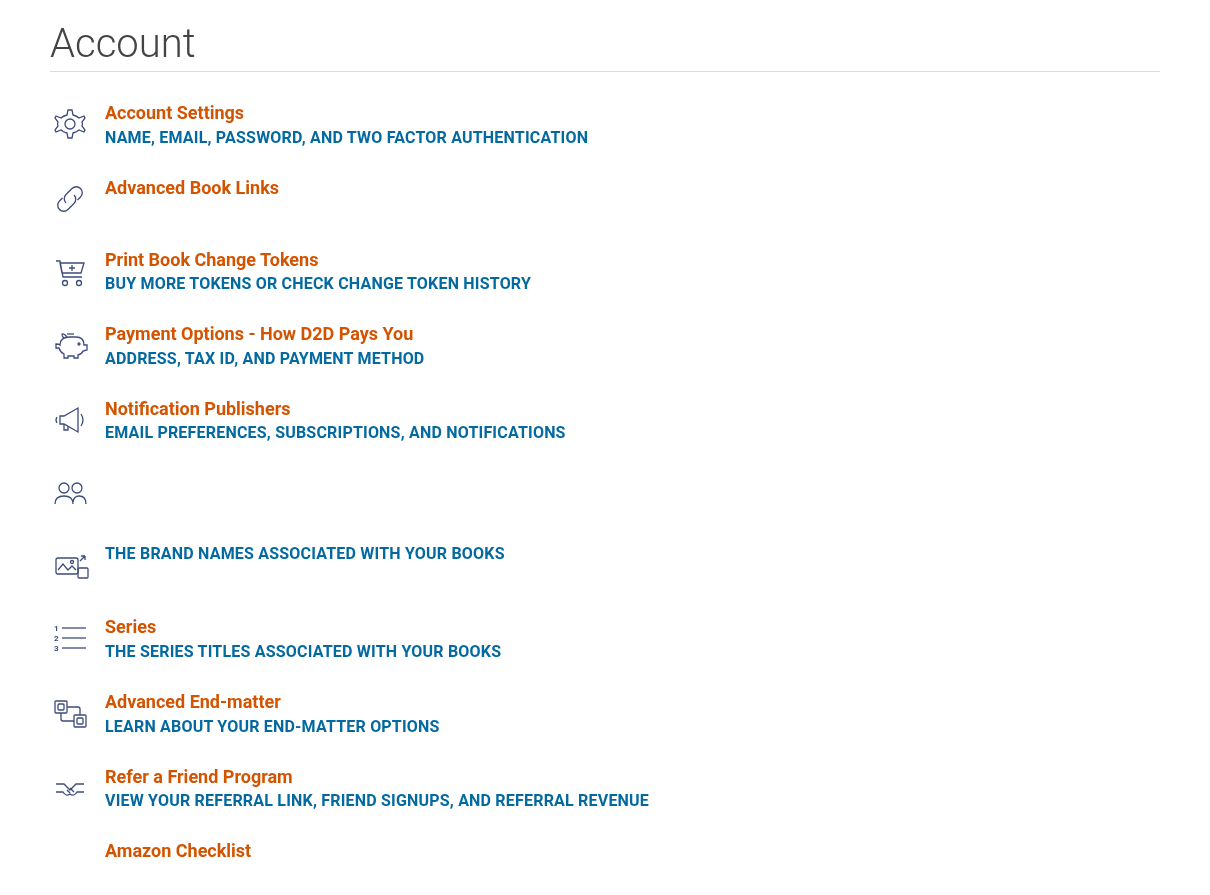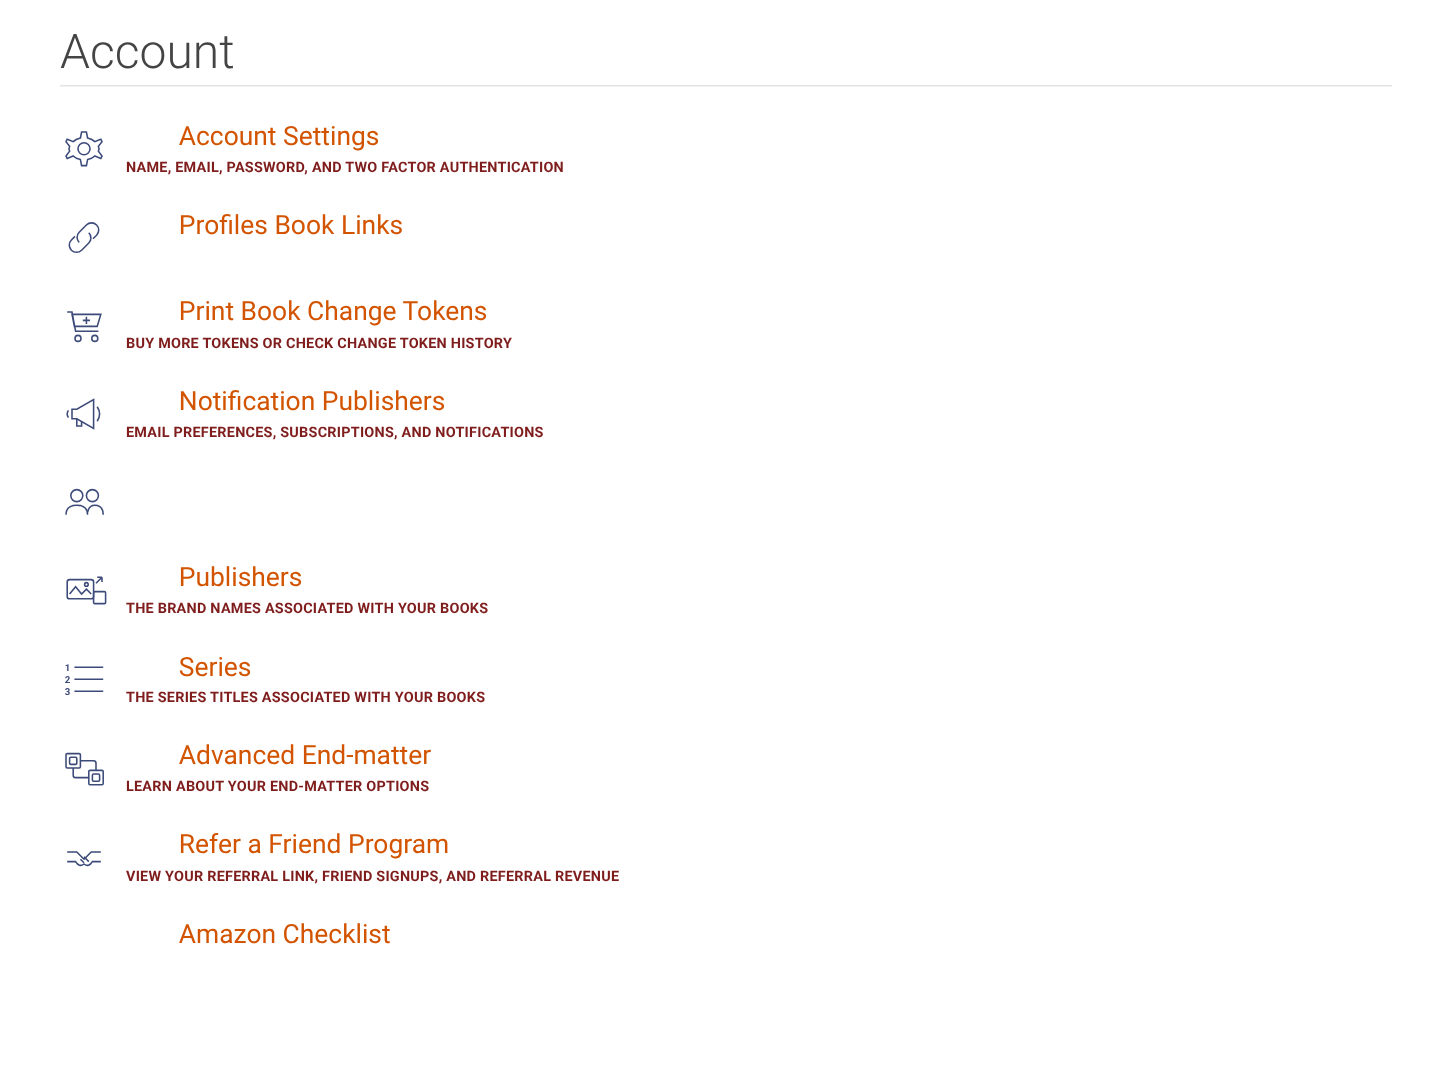--- a/index.html
+++ b/index.html
@@ -32,31 +32,30 @@
       flex: 0 0 55px;
       display: flex;
       justify-content: flex-start;
       align-items: flex-start;
       padding-top: 2px;
     }
     .icon-wrap svg { width: 40px; height: 40px; stroke: #3d4b7a; fill: none; stroke-width: 1.3; }
     .text-wrap { flex: 1; padding-left: 0px; }
     .item-title {
       color: #d35400;
-      font-size: 22px;
-      font-weight: 400;
+      font-size: 18px;
+      font-weight: 700;
       line-height: 1.2;
       margin-bottom: 4px;
-      margin-left: 44px;
     }
     .item-desc {
-      font-size: 12px;
+      font-size: 16px;
       font-weight: 700;
       letter-spacing: 0.2px;
-      color: #7f1d1d;
+      color: #0369a1;
       text-transform: uppercase;
     }
   </style>
 </head>
 <body>
 
 <h1 class="page-title">
     <span>Account</span>
   </h1>
 
@@ -72,37 +71,48 @@
         <div class="item-desc">NAME, EMAIL, PASSWORD, AND TWO FACTOR AUTHENTICATION</div>
       </div>
     </div>
     <div class="item">
       <div class="icon-wrap">
         <svg viewBox="0 0 40 40">
           <use href="#link-icon"></use>
         </svg>
       </div>
       <div class="text-wrap">
-        <div class="item-title">Profiles Book Links</div>
+        <div class="item-title">Advanced Book Links</div>
       </div>
     </div>
     <div class="item">
       <div class="icon-wrap">
         <svg viewBox="0 0 40 40">
           <use href="#cart-icon"></use>
         </svg>
       </div>
       <div class="text-wrap">
         <div class="item-title">Print Book Change Tokens</div>
         <div class="item-desc">BUY MORE TOKENS OR CHECK CHANGE TOKEN HISTORY</div>
       </div>
     </div>
     <div class="item">
       <div class="icon-wrap">
         <svg viewBox="0 0 40 40">
+          <use href="#piggy-bank-icon"></use>
+        </svg>
+      </div>
+      <div class="text-wrap">
+        <div class="item-title">Payment Options - How D2D Pays You</div>
+        <div class="item-desc">ADDRESS, TAX ID, AND PAYMENT METHOD</div>
+      </div>
+    </div>
+    <div class="item">
+      <div class="icon-wrap">
+        <svg viewBox="0 0 40 40">
           <use href="#megaphone-icon"></use>
         </svg>
       </div>
       <div class="text-wrap">
         <div class="item-title">Notification Publishers</div>
         <div class="item-desc">EMAIL PREFERENCES, SUBSCRIPTIONS, AND NOTIFICATIONS</div>
       </div>
     </div>
     <div class="item">
       <div class="icon-wrap">
@@ -111,21 +121,20 @@
         </svg>
       </div>
     </div>
     <div class="item">
       <div class="icon-wrap">
         <svg viewBox="0 0 40 40">
           <use href="#picture-arrow-icon"></use>
         </svg>
       </div>
       <div class="text-wrap">
-        <div class="item-title">Publishers</div>
         <div class="item-desc">THE BRAND NAMES ASSOCIATED WITH YOUR BOOKS</div>
       </div>
     </div>
     <div class="item">
       <div class="icon-wrap">
         <svg viewBox="0 0 40 40">
           <use href="#numbered-list-icon"></use>
         </svg>
       </div>
       <div class="text-wrap">

